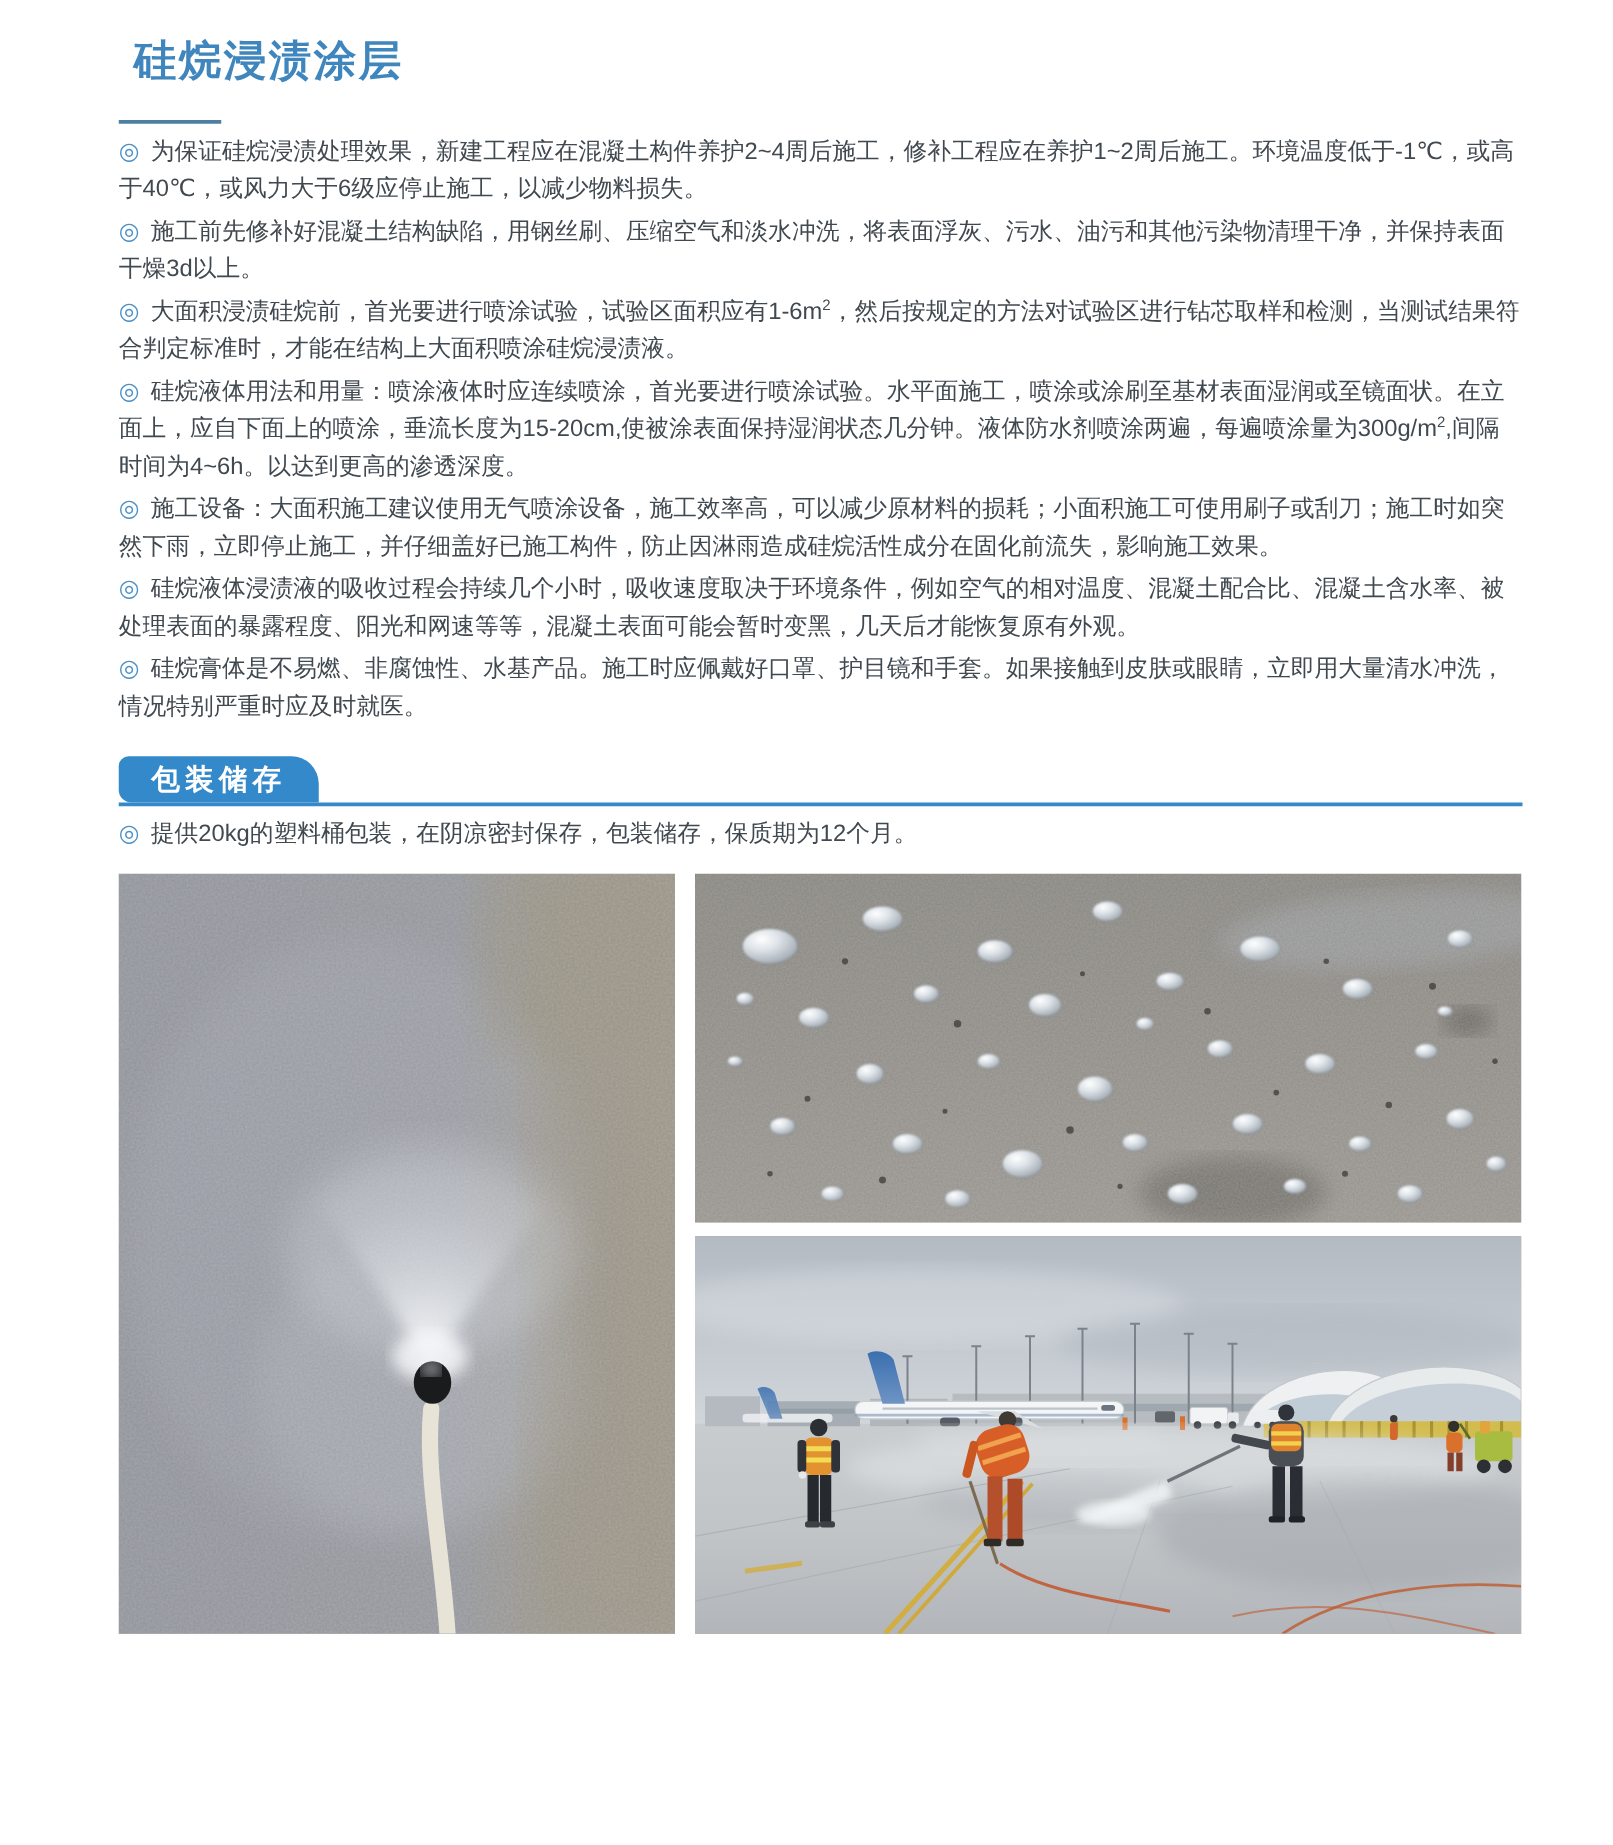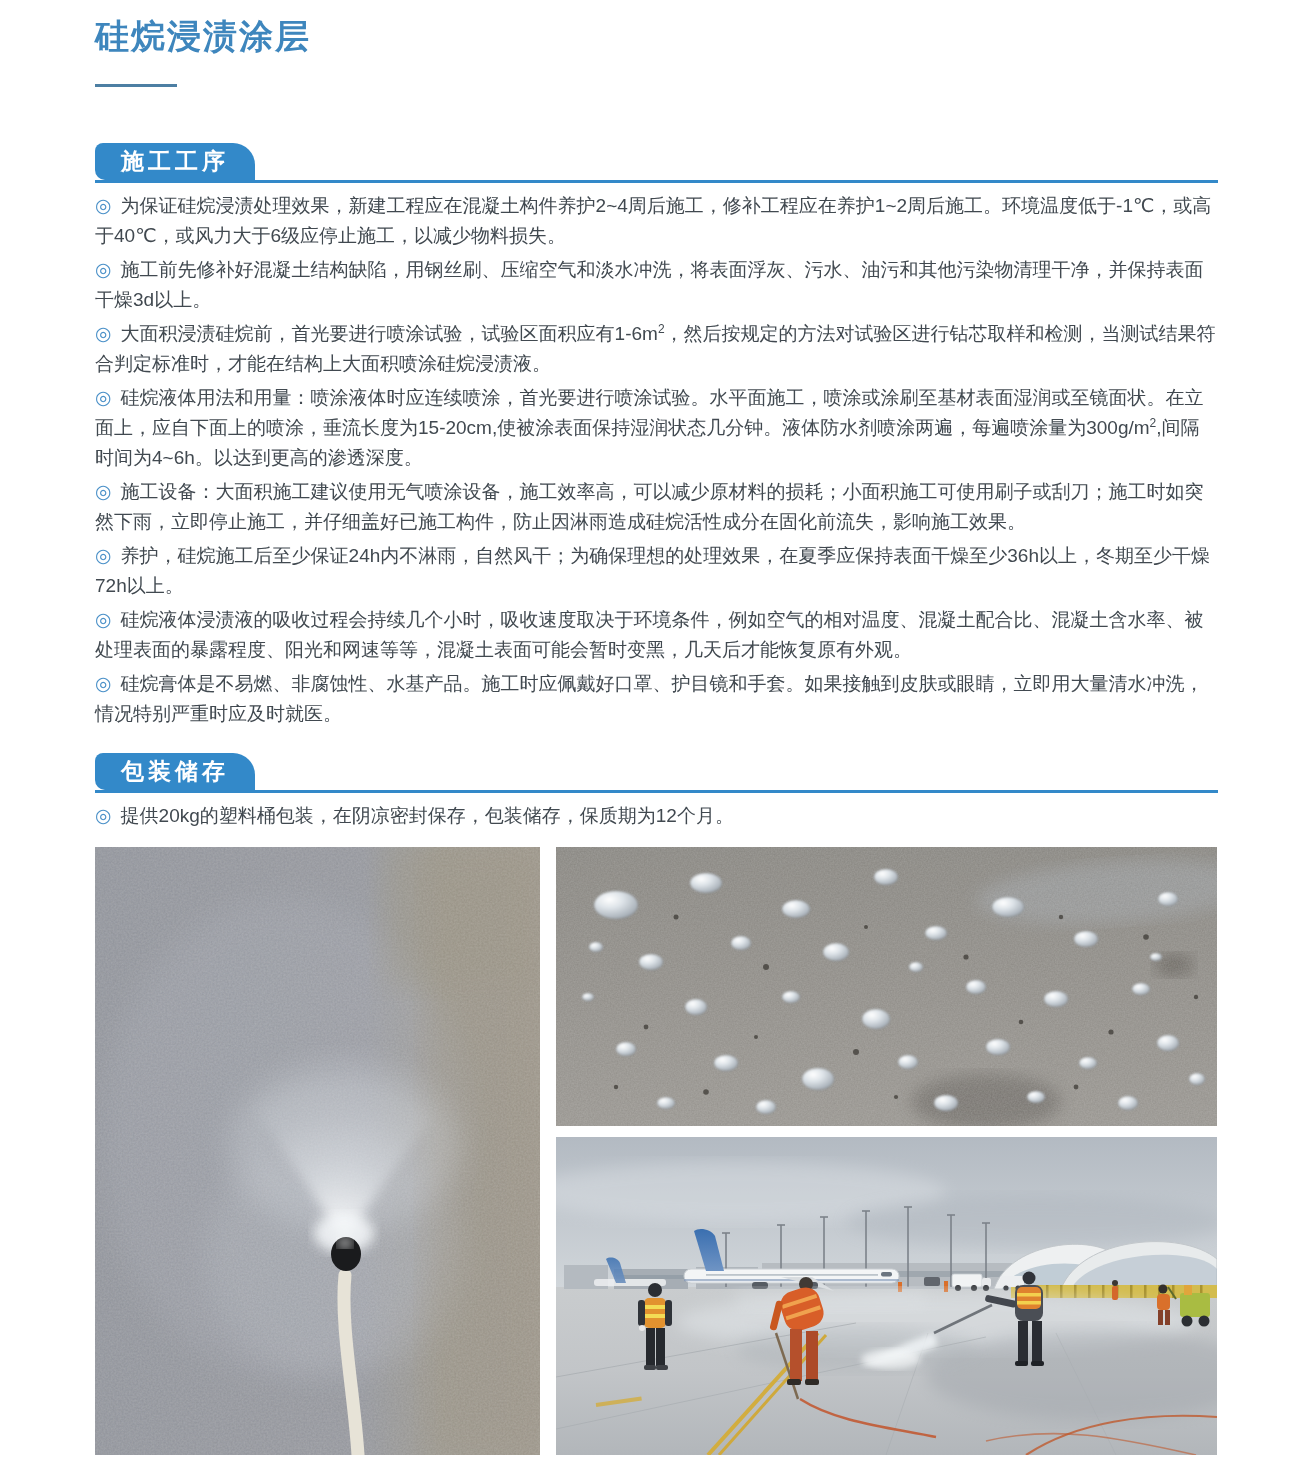--- a/index.html
+++ b/index.html
@@ -2,21 +2,21 @@
 <html><head>
 <meta charset="utf-8">
 <style>
   html,body{margin:0;padding:0;background:#ffffff;}
   .page{
     position:relative;width:1290px;height:1476px;background:#fff;overflow:hidden;
     font-family:"Liberation Sans","DejaVu Sans",sans-serif;color:#414950;
   }
   .content{padding:0 72px 0 95px;}
   .doc-title{
-    margin:0;padding-top:14px;font-size:34px;font-weight:bold;
+    margin:12px;padding-top:14px;font-size:34px;font-weight:bold;
     color:#3e86bd;letter-spacing:2px;
   }
   .title-underline{width:82px;height:3px;background:#4d7fa3;margin-top:24px;}
   .section-head{border-bottom:3px solid #3389c9;line-height:0;}
   .section-head.first{margin-top:56px;}
   .section-head.second{margin-top:24px;text-decoration:underline;}
   .section-tab{
     display:inline-block;background:#3389c9;color:#ffffff;
     font-size:23px;font-weight:bold;letter-spacing:4px;line-height:1;
     padding:7px 26px 7px 26px;border-radius:8px 22px 0 10px;
@@ -35,31 +35,27 @@
 </style>
 </head>
 <body>
 
 <div class="page">
   <div class="content">
 
     <h1 class="doc-title">硅烷浸渍涂层</h1>
     <div class="title-underline"></div>
 
-    <div class="section-head first">
-      <span class="section-tab">施工工序</span>
-    </div>
 
     <div class="paragraphs">
       <p class="para"><span class="bullet">◎</span><span>为保证硅烷浸渍处理效果，新建工程应在混凝土构件养护2~4周后施工，修补工程应在养护1~2周后施工。环境温度低于-1℃，或高于40℃，或风力大于6级应停止施工，以减少物料损失。</span></p>
       <p class="para"><span class="bullet">◎</span><span>施工前先修补好混凝土结构缺陷，用钢丝刷、压缩空气和淡水冲洗，将表面浮灰、污水、油污和其他污染物清理干净，并保持表面干燥3d以上。</span></p>
       <p class="para"><span class="bullet">◎</span><span>大面积浸渍硅烷前，首光要进行喷涂试验，试验区面积应有1-6m</span><sup>2</sup><span>，然后按规定的方法对试验区进行钻芯取样和检测，当测试结果符合判定标准时，才能在结构上大面积喷涂硅烷浸渍液。</span></p>
       <p class="para"><span class="bullet">◎</span><span>硅烷液体用法和用量：喷涂液体时应连续喷涂，首光要进行喷涂试验。水平面施工，喷涂或涂刷至基材表面湿润或至镜面状。在立面上，应自下面上的喷涂，垂流长度为15-20cm,使被涂表面保持湿润状态几分钟。液体防水剂喷涂两遍，每遍喷涂量为300g/m</span><sup>2</sup><span>,间隔时间为4~6h。以达到更高的渗透深度。</span></p>
       <p class="para"><span class="bullet">◎</span><span>施工设备：大面积施工建议使用无气喷涂设备，施工效率高，可以减少原材料的损耗；小面积施工可使用刷子或刮刀；施工时如突然下雨，立即停止施工，并仔细盖好已施工构件，防止因淋雨造成硅烷活性成分在固化前流失，影响施工效果。</span></p>
-      <p class="para"><span class="bullet">◎</span><span>养护，硅烷施工后至少保证24h内不淋雨，自然风干；为确保理想的处理效果，在夏季应保持表面干燥至少36h以上，冬期至少干燥72h以上。</span></p>
       <p class="para"><span class="bullet">◎</span><span>硅烷液体浸渍液的吸收过程会持续几个小时，吸收速度取决于环境条件，例如空气的相对温度、混凝土配合比、混凝土含水率、被处理表面的暴露程度、阳光和网速等等，混凝土表面可能会暂时变黑，几天后才能恢复原有外观。</span></p>
       <p class="para"><span class="bullet">◎</span><span>硅烷膏体是不易燃、非腐蚀性、水基产品。施工时应佩戴好口罩、护目镜和手套。如果接触到皮肤或眼睛，立即用大量清水冲洗，情况特别严重时应及时就医。</span></p>
     </div>
 
     <div class="section-head second">
       <span class="section-tab">包装储存</span>
     </div>
 
     <div class="paragraphs">
       <p class="para"><span class="bullet">◎</span><span>提供20kg的塑料桶包装，在阴凉密封保存，包装储存，保质期为12个月。</span></p>

